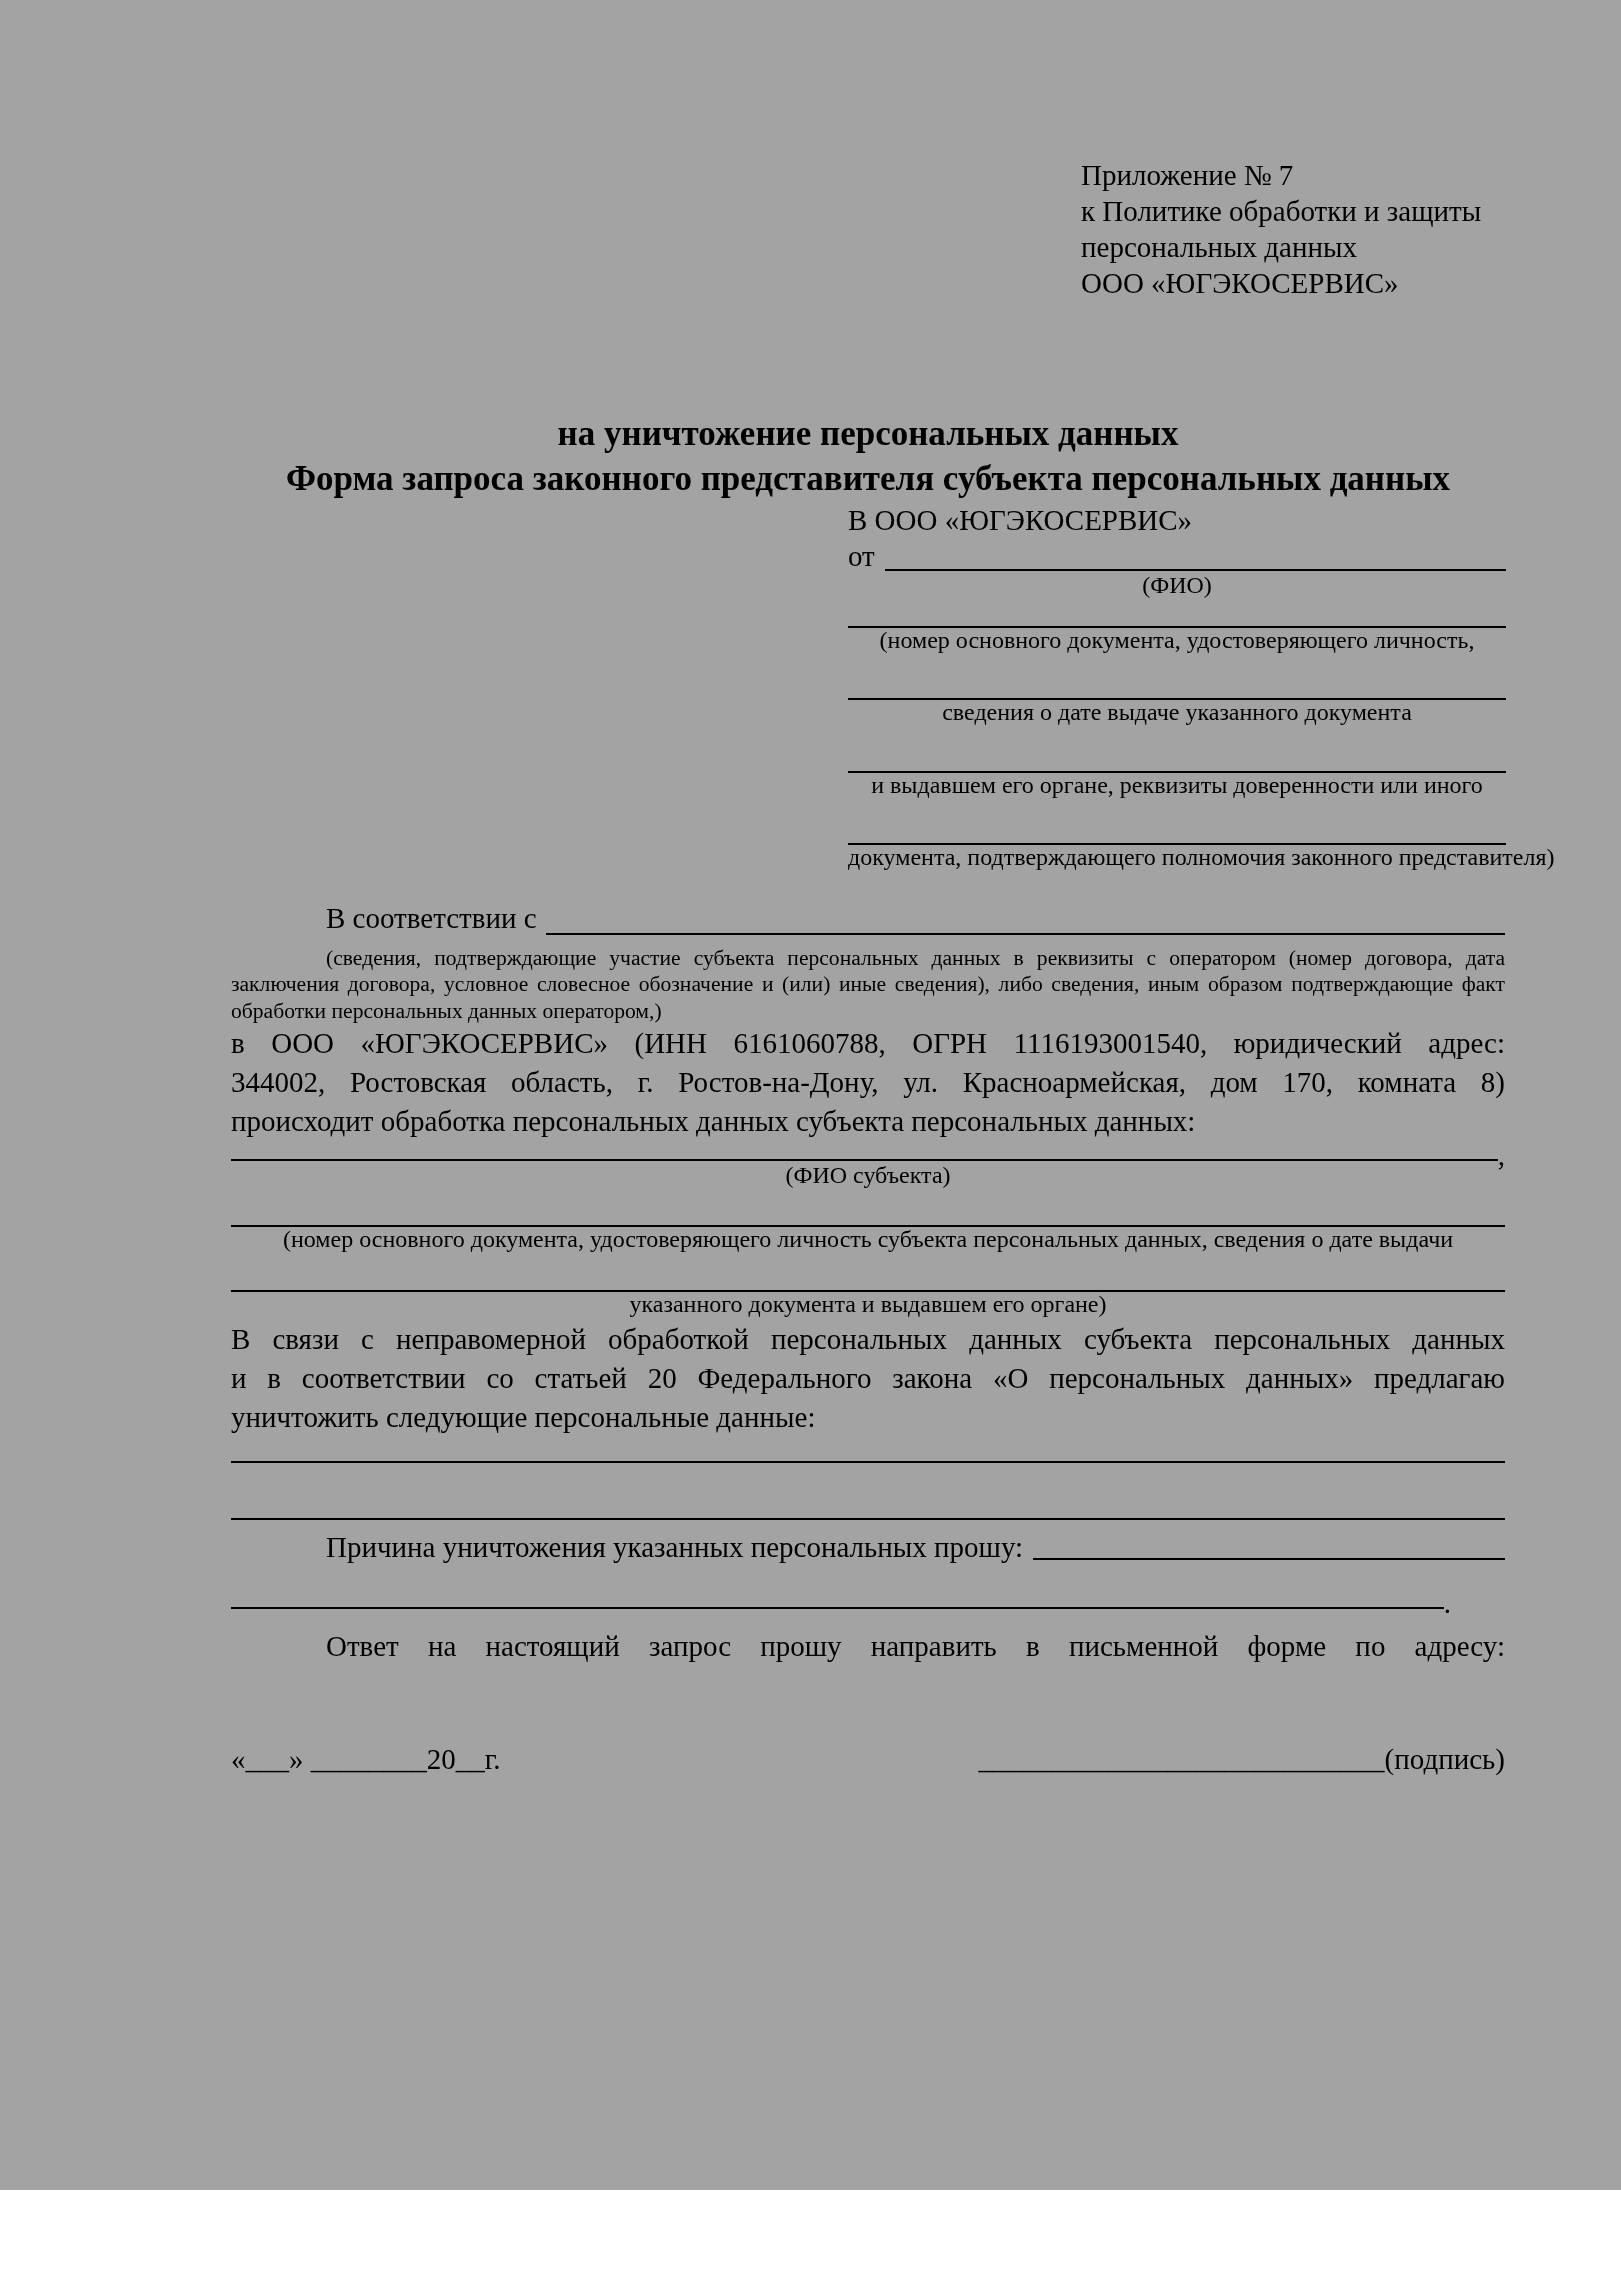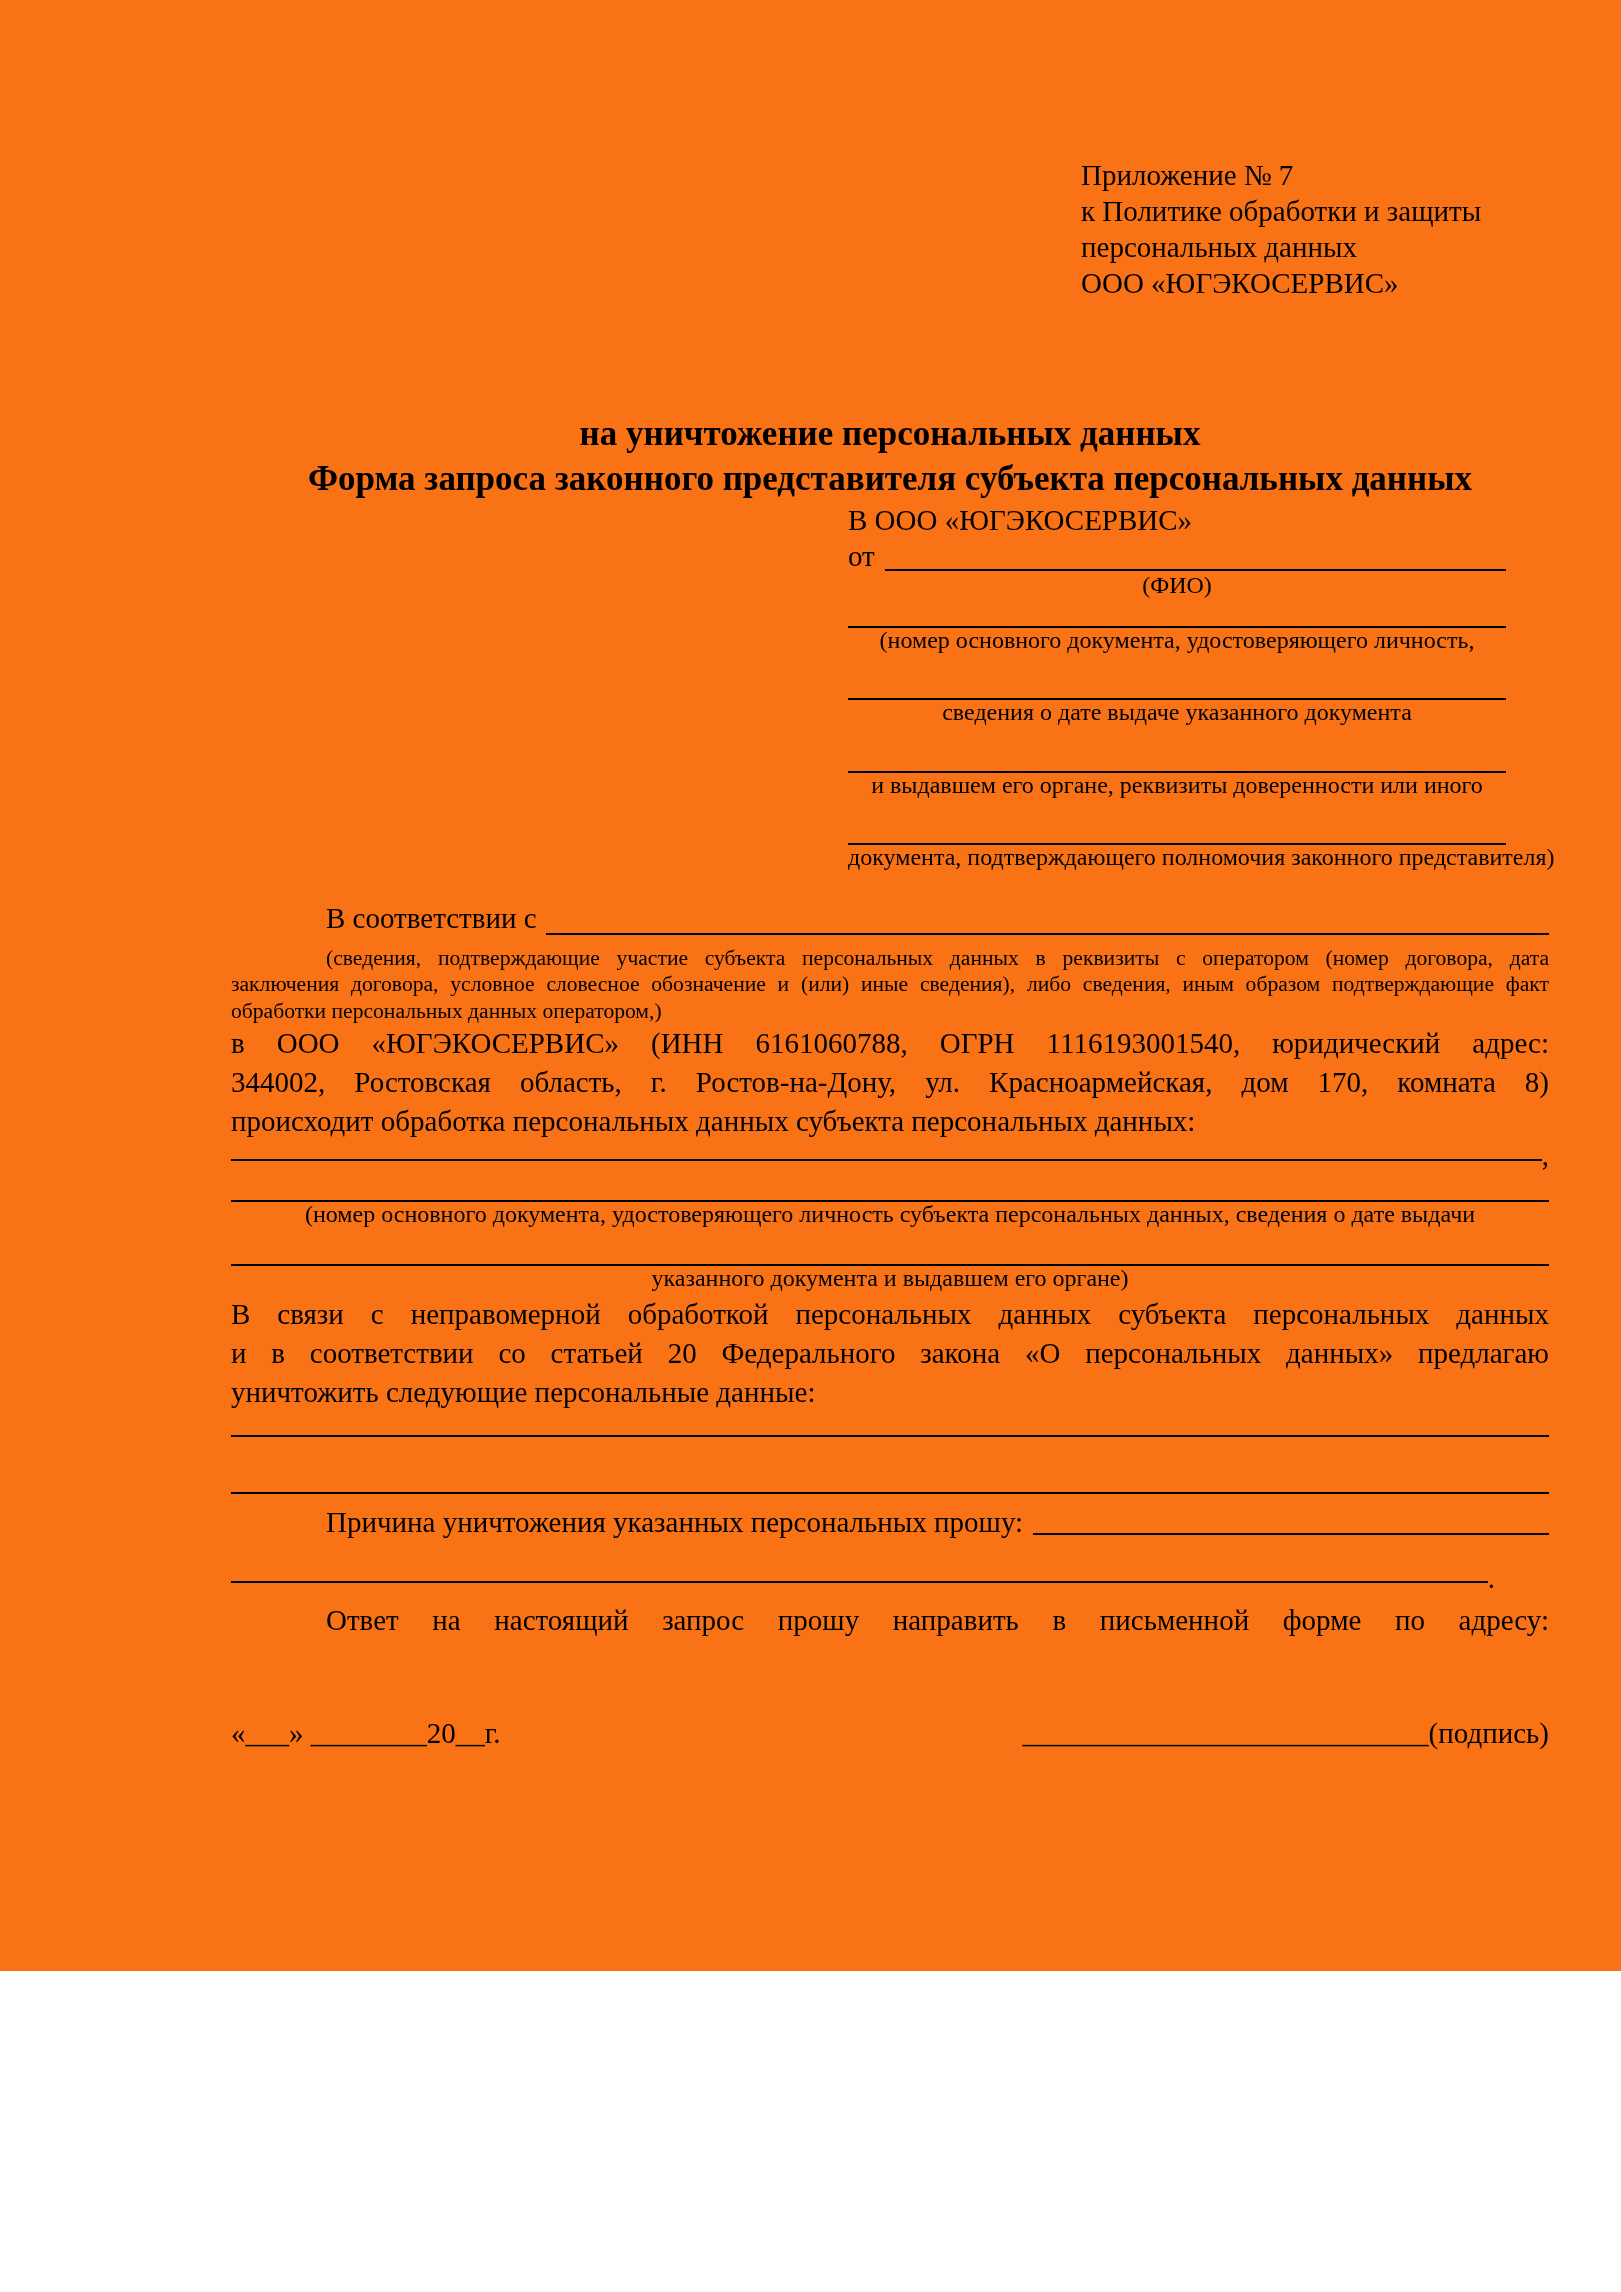--- a/index.html
+++ b/index.html
@@ -3,28 +3,28 @@
 <meta charset="utf-8">
 <style>
   html, body {
     margin: 0;
     padding: 0;
     background: #ffffff;
   }
   .page {
     position: relative;
     width: 1621px;
-    height: 1971px;
+    height: 2190px;
     margin: 0 auto;
-    background: #f97316;
+    background: #a3a3a3;
     color: #000000;
     font-family: "Liberation Serif", "DejaVu Serif", serif;
     font-size: 29px;
     box-sizing: border-box;
-    padding: 157px 72px 0 231px;
+    padding: 157px 116px 0 231px;
     overflow: hidden;
   }
   
   .appendix {
     margin-left: 850px;
     line-height: 36px;
     font-size: 29px;
   }
   
   .doc-title {
@@ -197,20 +197,21 @@
   <div class="bodypara">
     <div class="jline">в ООО «ЮГЭКОСЕРВИС» (ИНН 6161060788, ОГРН 1116193001540, юридический адрес:</div>
     <div class="jline">344002, Ростовская область, г. Ростов-на-Дону, ул. Красноармейская, дом 170, комната 8)</div>
     <div>происходит обработка персональных данных субъекта персональных данных:</div>
   </div>
 
   <div class="subject-line-row">
     <span class="fill-line"></span>
     <span class="comma">,</span>
   </div>
+  <div class="cap">(ФИО субъекта)</div>
 
   <div class="blank-line full-blank"></div>
   <div class="cap">(номер основного документа, удостоверяющего личность субъекта персональных данных, сведения о дате выдачи</div>
 
   <div class="blank-line full-blank"></div>
   <div class="cap">указанного документа и выдавшем его органе)</div>
 
   <div class="bodypara demand">
     <div class="jline">В связи с неправомерной обработкой персональных данных субъекта персональных данных</div>
     <div class="jline">и в соответствии со статьей 20 Федерального закона «О персональных данных» предлагаю</div>

